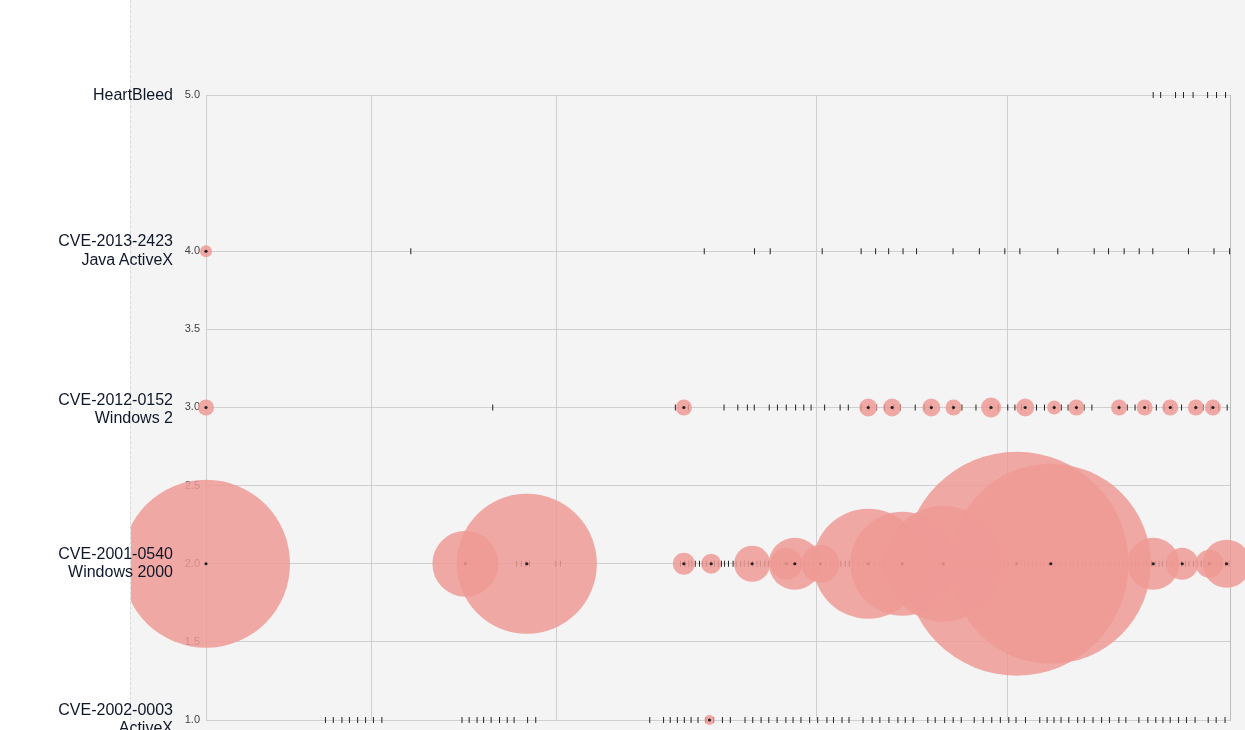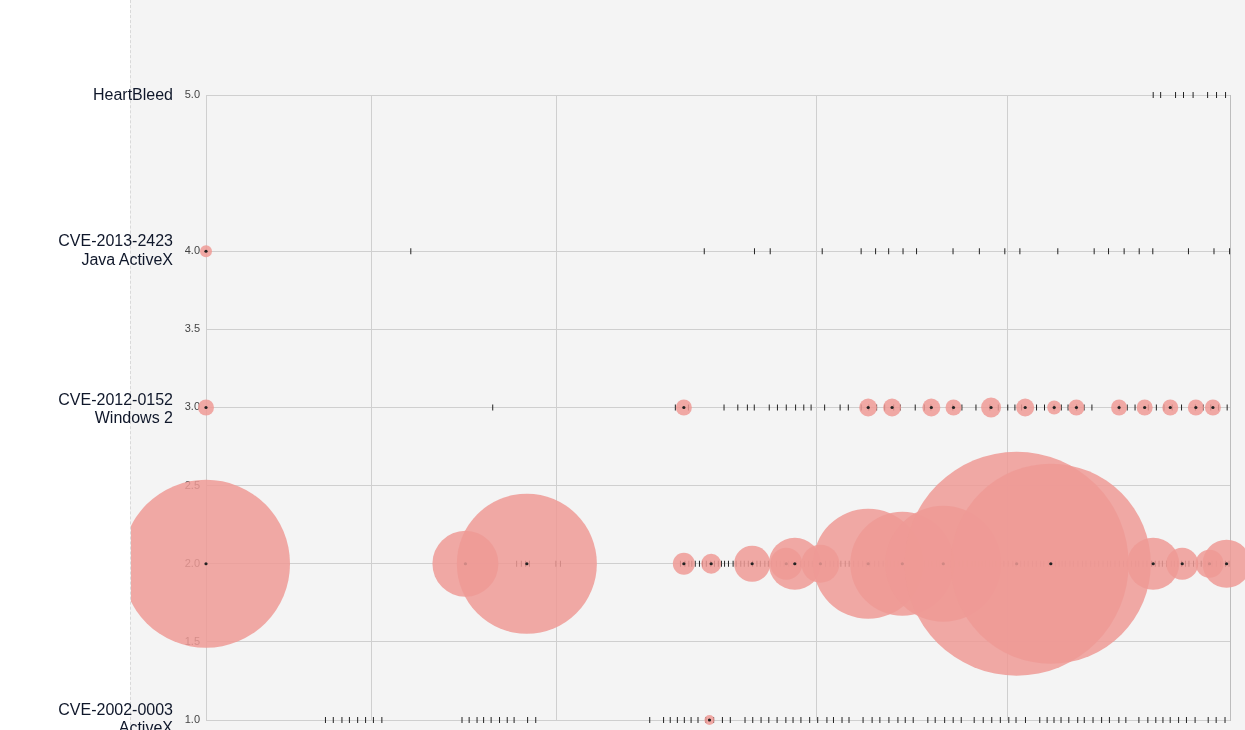--- a/index.html
+++ b/index.html
@@ -484,17 +484,21 @@
       <span class="l1">HeartBleed</span>
     </div>
     <div class="row-label" style="top: 232.25px; width: 173px;">
       <span class="l1">CVE-2013-2423</span>
       <span class="l2">Java ActiveX</span>
     </div>
     <div class="row-label" style="top: 391px; width: 173px;">
       <span class="l1">CVE-2012-0152</span>
       <span class="l2">Windows 2</span>
     </div>
+    <div class="row-label" style="top: 544.75px; width: 173px;">
+      <span class="l1">CVE-2001-0540</span>
+      <span class="l2">Windows 2000</span>
+    </div>
     <div class="row-label" style="top: 701px; width: 173px;">
       <span class="l1">CVE-2002-0003</span>
       <span class="l2">ActiveX</span>
     </div>
   </div>
 
 </body></html>

